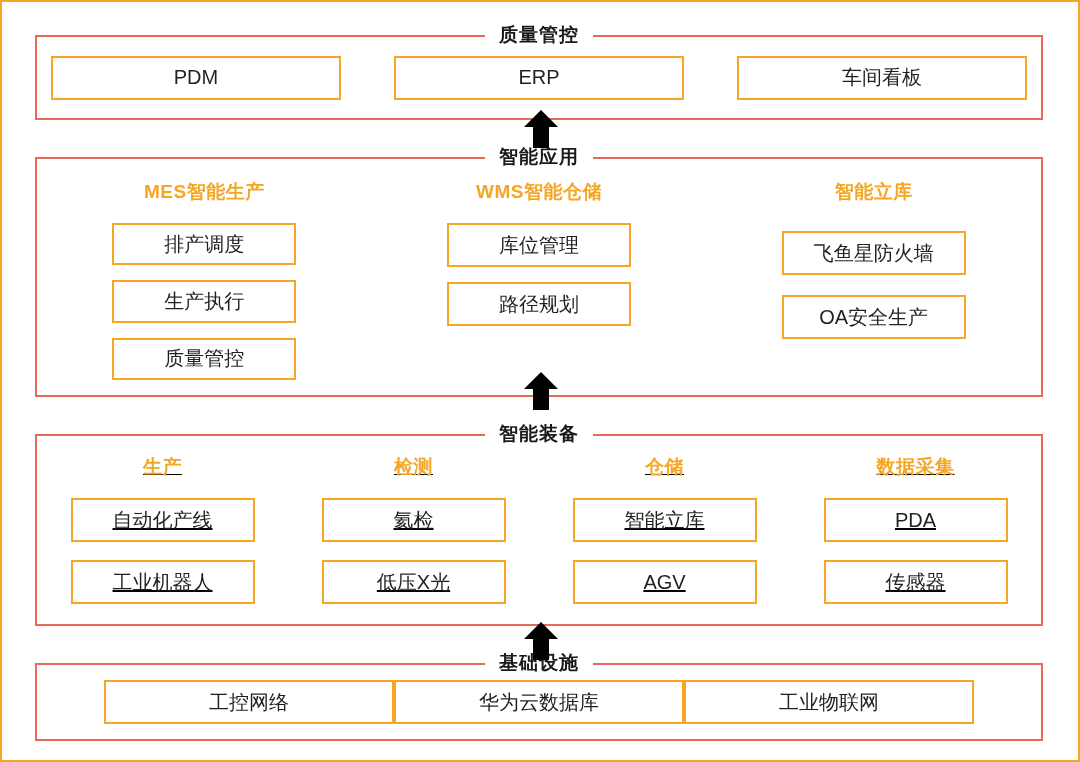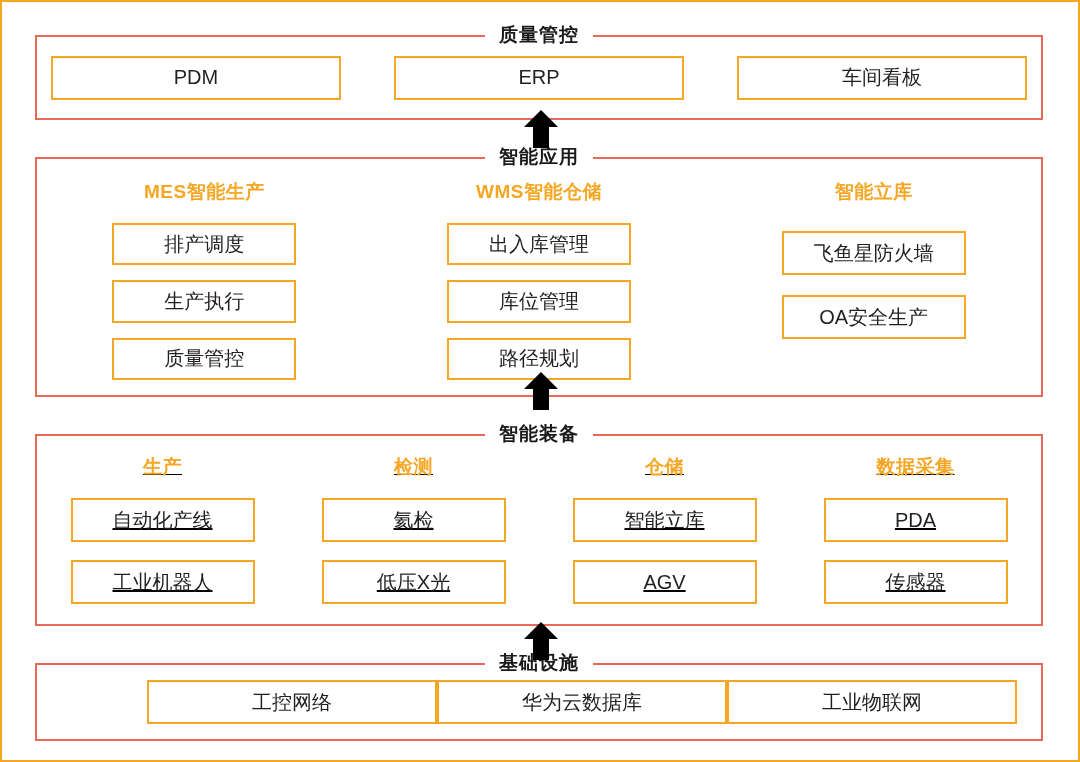--- a/index.html
+++ b/index.html
@@ -99,21 +99,21 @@
   #sec-equip { top: 432px; height: 192px; text-decoration: underline; }
   #sec-equip .cols { padding-top: 18px; }
   #sec-equip .col-head { margin-bottom: 18px; }
   #sec-equip .item { width: 184px; height: 44px; margin-bottom: 18px; }
 
   
   #sec-infra { top: 661px; height: 78px; }
   #sec-infra .row {
     position: absolute; inset: 0;
     display: flex; align-items: center;
-    justify-content: flex-end;
+    justify-content: center;
     padding: 7px 24px;
   }
   #sec-infra .item { width: 290px; height: 44px; }
 
   
   .arrow {
     position: absolute;
     left: 522px;
     width: 34px;
     height: 38px;
@@ -151,21 +151,20 @@
 
       <div class="col">
         <div class="col-head">MES智能生产</div>
         <div class="item">排产调度</div>
         <div class="item">生产执行</div>
         <div class="item">质量管控</div>
       </div>
 
       <div class="col">
         <div class="col-head">WMS智能仓储</div>
-        <div class="item">出入库管理</div>
         <div class="item">库位管理</div>
         <div class="item">路径规划</div>
       </div>
 
       <div class="col shift">
         <div class="col-head">智能立库</div>
         <div class="item">飞鱼星防火墙</div>
         <div class="item">OA安全生产</div>
       </div>
 

